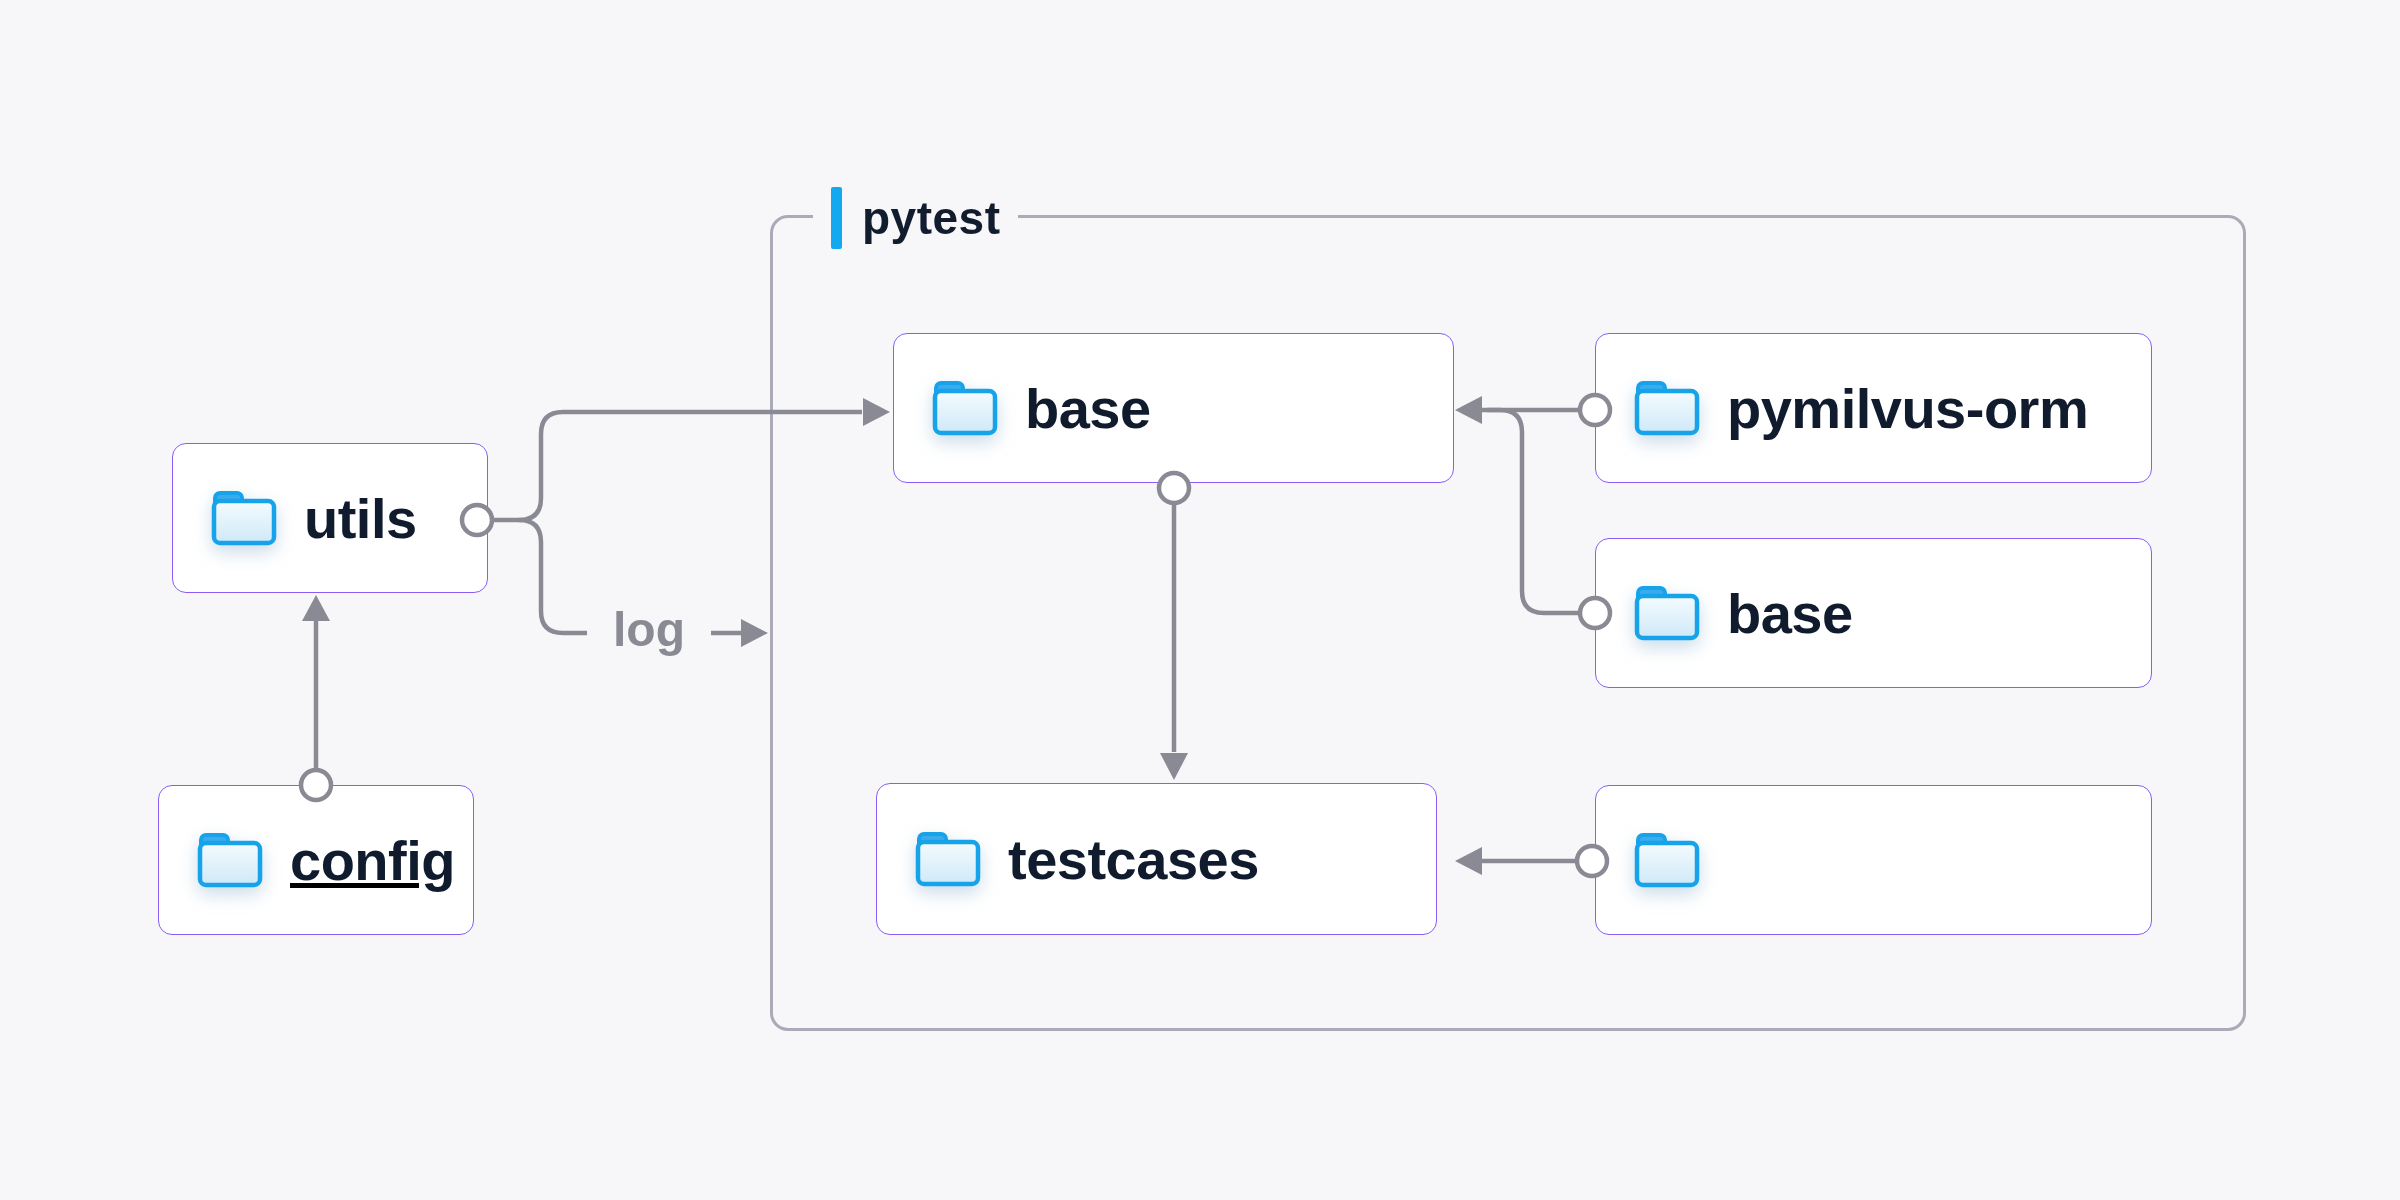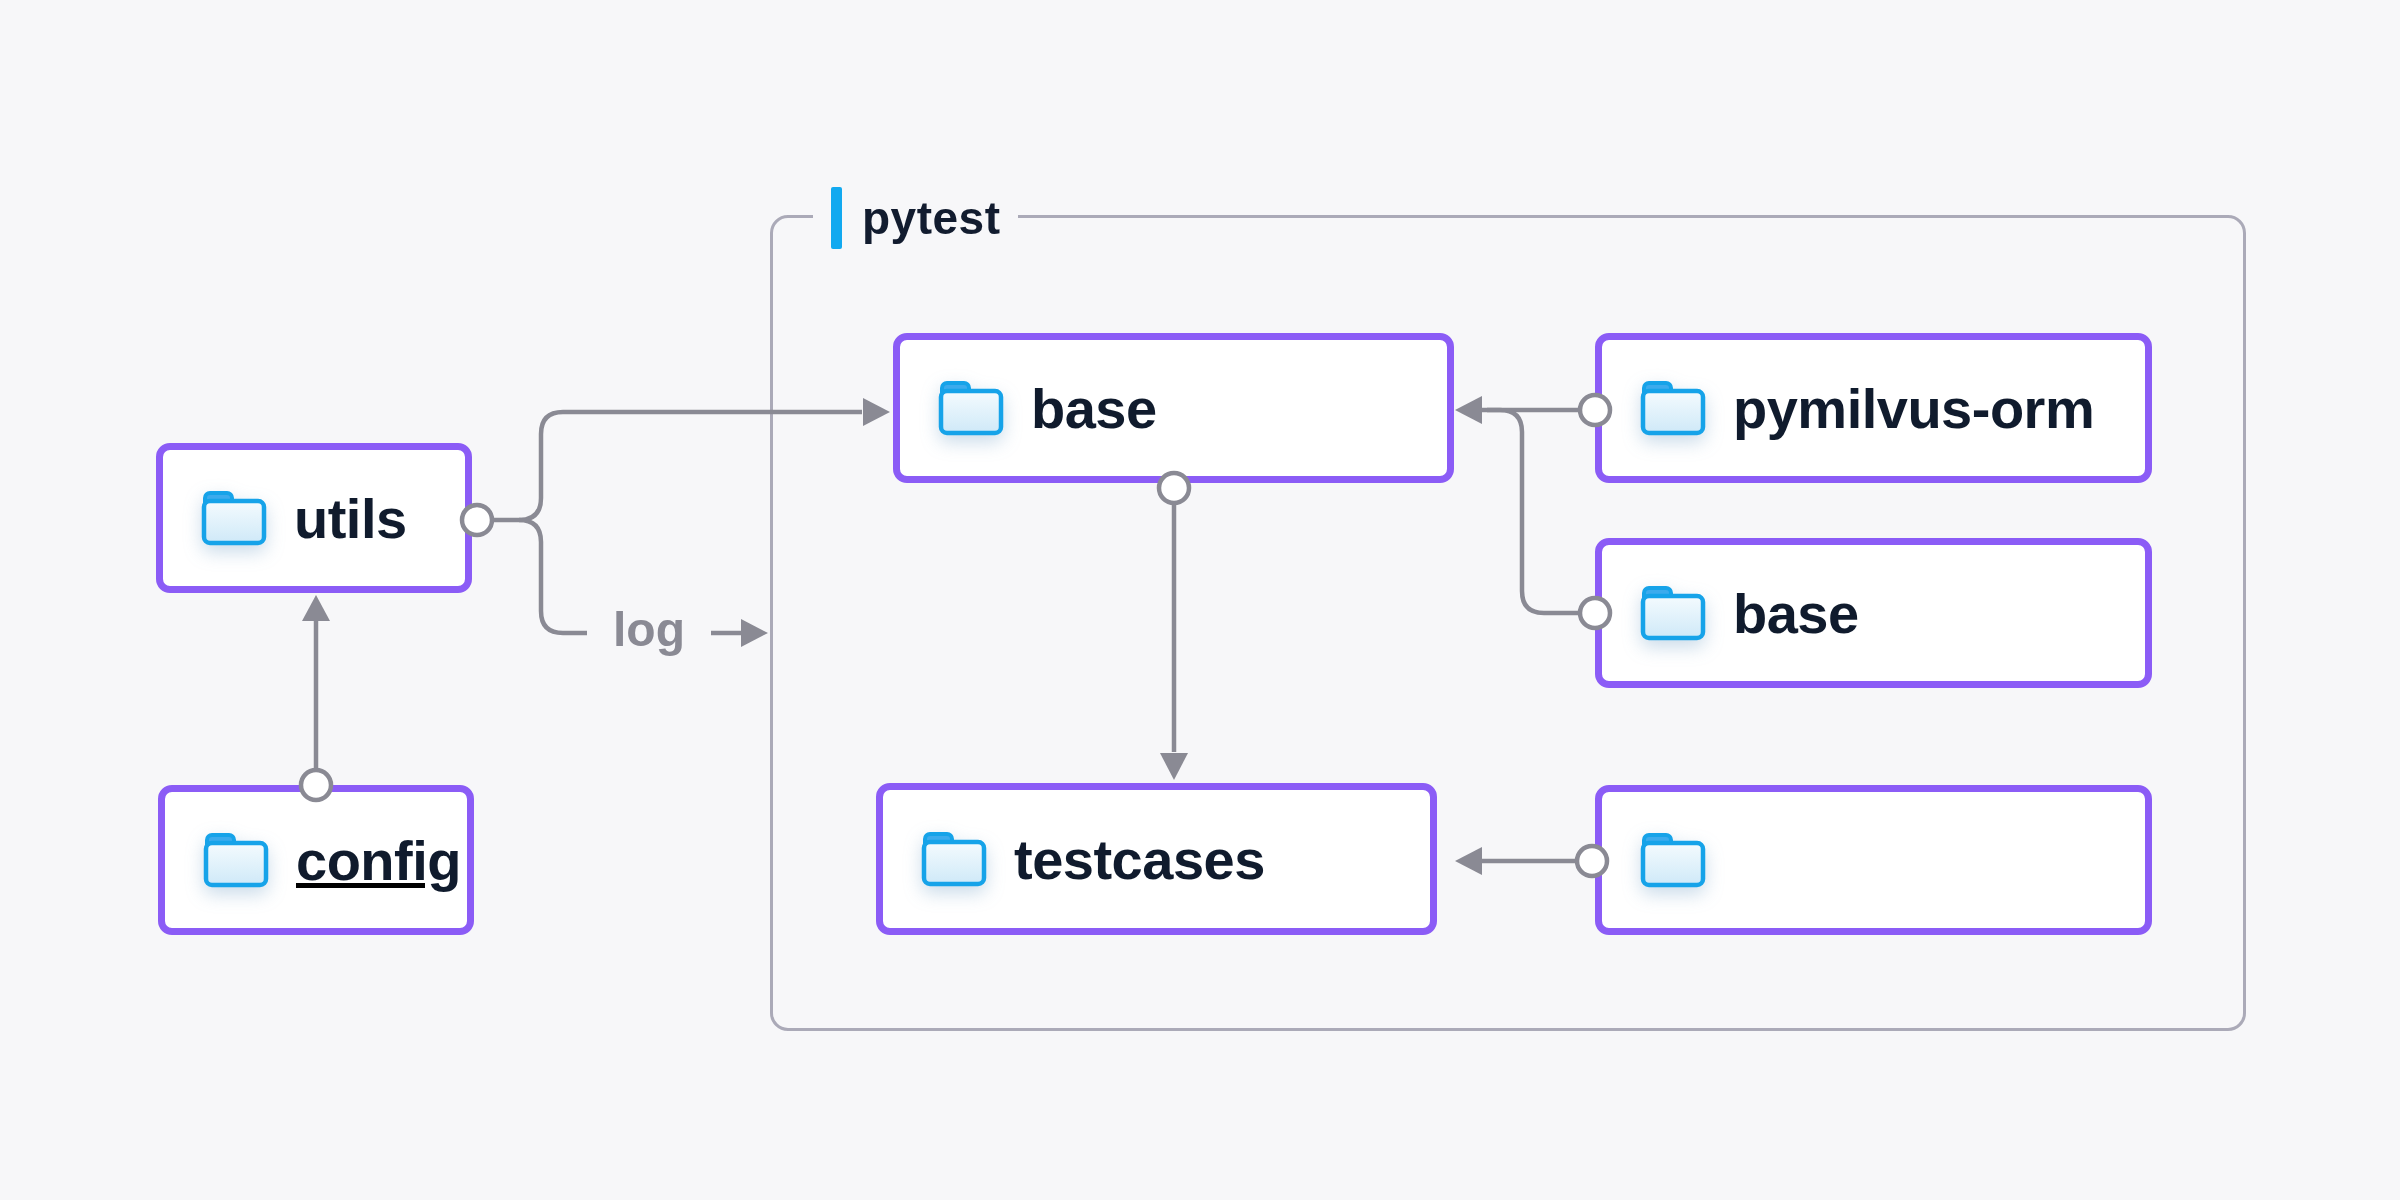--- a/index.html
+++ b/index.html
@@ -14,30 +14,30 @@
   }
   .group-label{
     position:absolute;top:-36px;left:40px;height:72px;
     display:flex;align-items:center;gap:20px;
     background:#f7f7f9;padding:0 18px;
   }
   .group-label .bar{width:11px;height:62px;background:#12a9f0;border-radius:2px;}
   .group-label .txt{font-size:46px;font-weight:600;color:#121c2f;letter-spacing:.5px;}
   
   .node{
-    position:absolute;background:#ffffff;border:7px solid #8b5cf6;border-radius:14px;
+    position:absolute;background:#ffffff;border:1px solid #8b5cf6;border-radius:14px;
     display:flex;align-items:center;gap:27px;padding-left:38px;box-sizing:border-box;
   }
   .node .nlabel{font-size:56px;font-weight:700;color:#101b2d;letter-spacing:-.5px;white-space:nowrap;}
   .folder{
     width:66px;height:56px;flex:0 0 auto;
     filter:drop-shadow(0px 7px 9px rgba(70,130,180,.28));
   }
   
-  #node-utils     {left:156px; top:443px; width:316px; height:150px;}
+  #node-utils     {left:172px; top:443px; width:316px; height:150px;}
   #node-config    {left:158px; top:785px; width:316px; height:150px;text-decoration:underline;}
   #node-base      {left:893px; top:333px; width:561px; height:150px;}
   #node-pymilvus  {left:1595px;top:333px; width:557px; height:150px;}
   #node-check     {left:1595px;top:538px; width:557px; height:150px;}
   #node-testcases {left:876px; top:783px; width:561px; height:152px;}
   #node-common    {left:1595px;top:785px; width:557px; height:150px;}
   
   .edges{position:absolute;left:0;top:0;width:2400px;height:1200px;pointer-events:none;z-index:5;}
   .edge-label{
     position:absolute;left:649px;top:631px;transform:translate(-50%,-52%);

